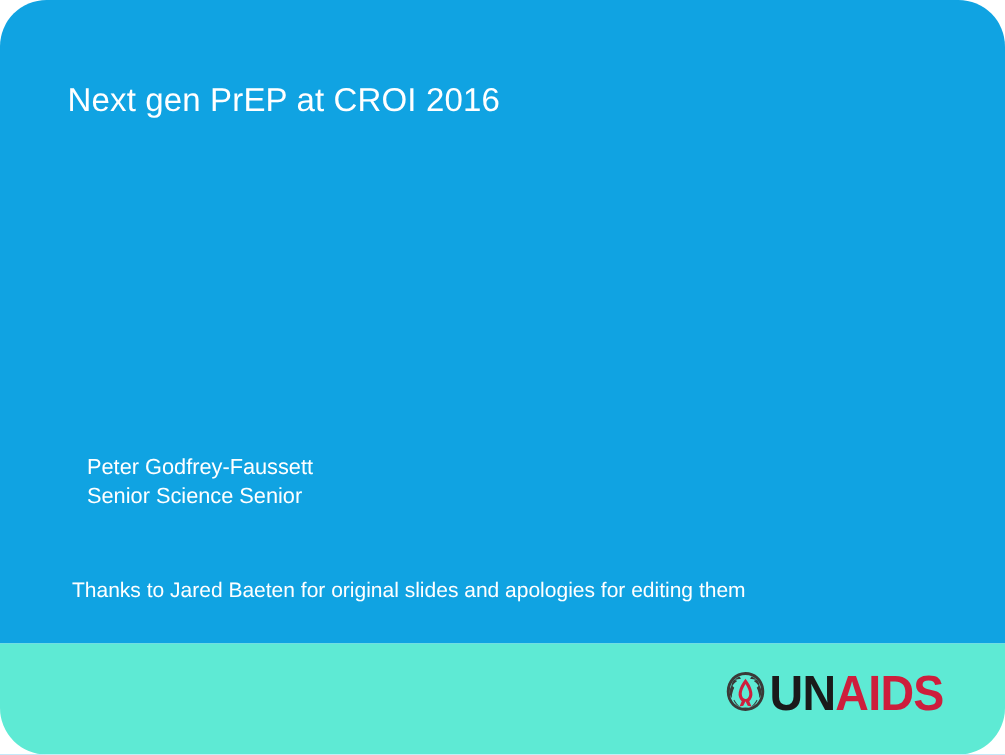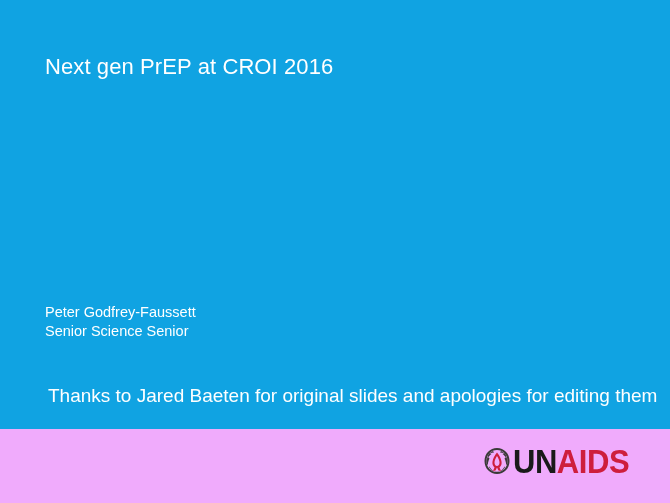--- a/index.html
+++ b/index.html
@@ -11,20 +11,21 @@
     font-family: "Liberation Sans", sans-serif;
     -webkit-font-smoothing: antialiased;
   }
 
   .slide {
     position: relative;
     width: 670px;
     height: 503px;
     overflow: hidden;
     background: #ffffff;
+    border-radius: 31px;
   }
 
   .slide-body {
     position: absolute;
     left: 0;
     top: 0;
     width: 670px;
     height: 429px;
     background: #10A3E2;
   }
@@ -35,50 +36,50 @@
     top: 54px;
     font-size: 22px;
     font-weight: 400;
     color: #ffffff;
     letter-spacing: 0.1px;
     white-space: nowrap;
   }
 
   .presenter-block {
     position: absolute;
-    left: 45px;
+    left: 58px;
     top: 303px;
   }
 
   .presenter-name,
   .presenter-role {
     font-size: 14.5px;
     font-weight: 400;
     color: #ffffff;
     line-height: 19px;
     white-space: nowrap;
   }
 
   .acknowledgement {
     position: absolute;
     left: 48px;
     top: 385px;
-    font-size: 19px;
+    font-size: 14px;
     font-weight: 400;
     color: #ffffff;
     white-space: nowrap;
   }
 
   .slide-footer {
     position: absolute;
     left: 0;
     top: 429px;
     width: 670px;
     height: 74px;
-    background: #f0abfc;
+    background: #5eead4;
   }
 
   .unaids-logo {
     position: absolute;
     right: 33px;
     top: 15px;
     display: flex;
     align-items: center;
     height: 34px;
   }

